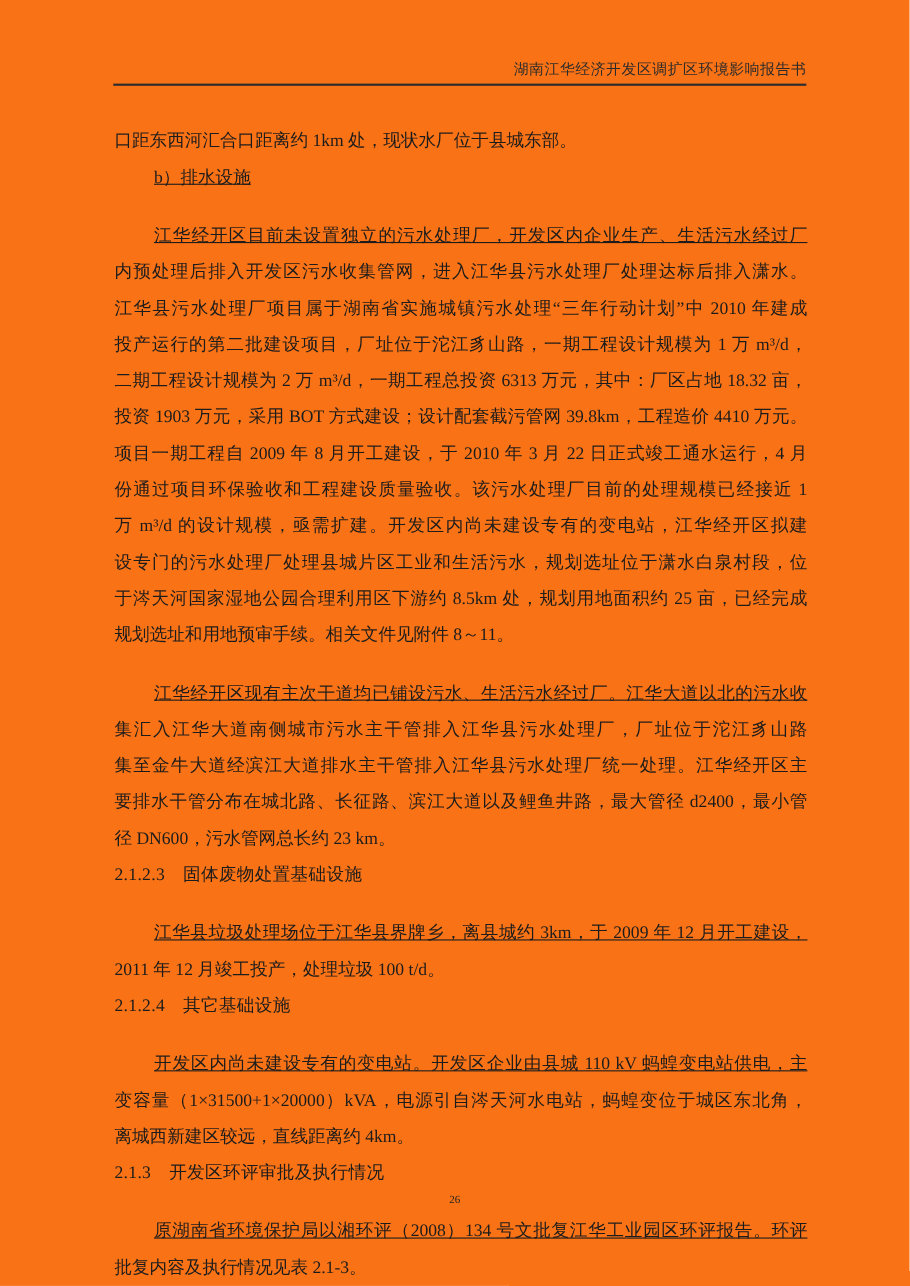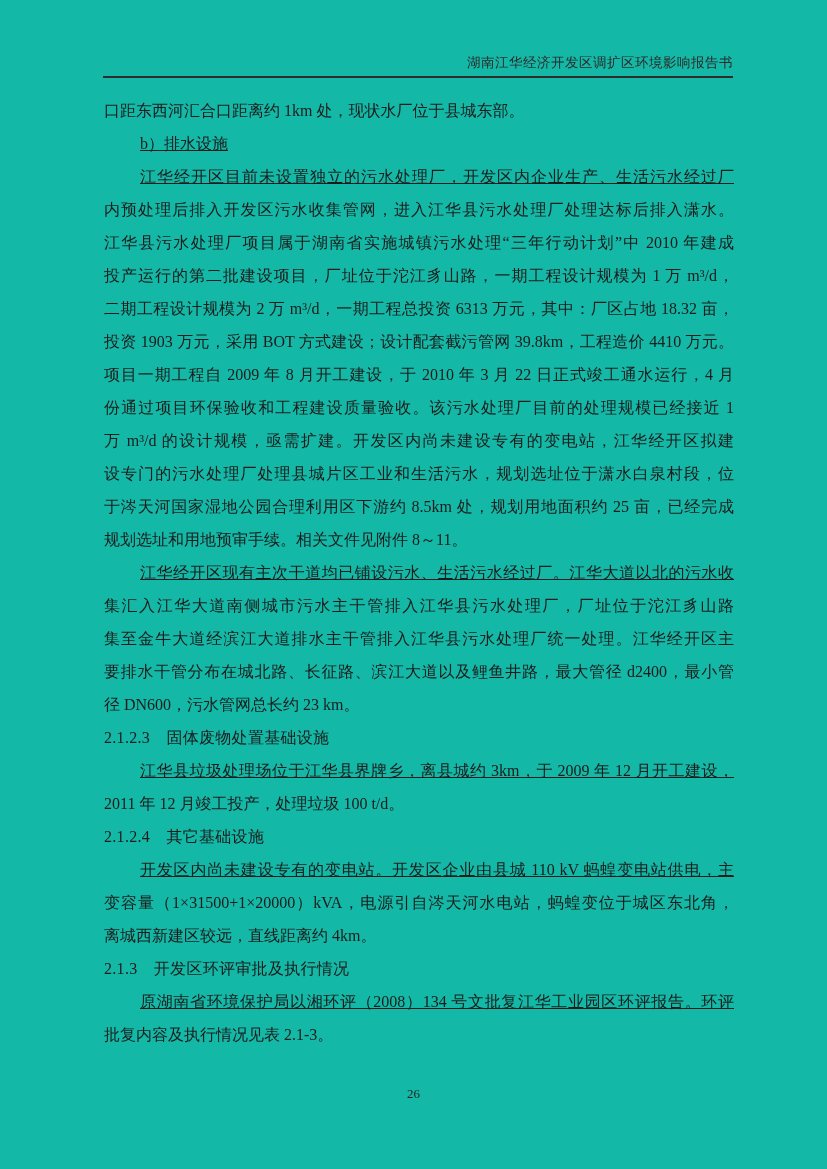--- a/index.html
+++ b/index.html
@@ -4,21 +4,21 @@
 <style>
   html, body {
     margin: 0;
     padding: 0;
     background: #ffffff;
   }
   .page {
     position: relative;
     width: 827px;
     height: 1169px;
-    background: #14b8a6;
+    background: #f97316;
     font-family: "Liberation Serif", "DejaVu Serif", serif;
     color: #1c1c1c;
     overflow: hidden;
   }
   .page-header {
     position: absolute;
     left: 103px;
     top: 52px;
     width: 630px;
     text-align: right;
@@ -31,21 +31,21 @@
     position: absolute;
     left: 103px;
     top: 76px;
     width: 630px;
     height: 0;
     border-bottom: 2px solid #2d2d2d;
   }
   .body-text {
     position: absolute;
     left: 104px;
-    top: 94px;
+    top: 112px;
     width: 630px;
   }
   .line {
     height: 33px;
     line-height: 33px;
     font-size: 16px;
     white-space: nowrap;
     color: #1c1c1c;
   }
   .line.justify {
@@ -56,31 +56,32 @@
   }
   .line.left {
     text-align: left;
   }
   .line.indent {
     padding-left: 36px;
     text-decoration: underline;
   }
   .line.indent.justify {
     width: 594px;
+    margin-top: 20px;
   }
   .heading {
     letter-spacing: 0.3px;
   }
   .page-footer {
     position: absolute;
     left: 0;
     top: 1086px;
     width: 827px;
     text-align: center;
-    font-size: 13px;
+    font-size: 10px;
     color: #222222;
   }
 </style>
 </head>
 <body>
 
 <div class="page">
 
   <div class="page-header">湖南江华经济开发区调扩区环境影响报告书</div>
   <div class="header-rule"></div>

